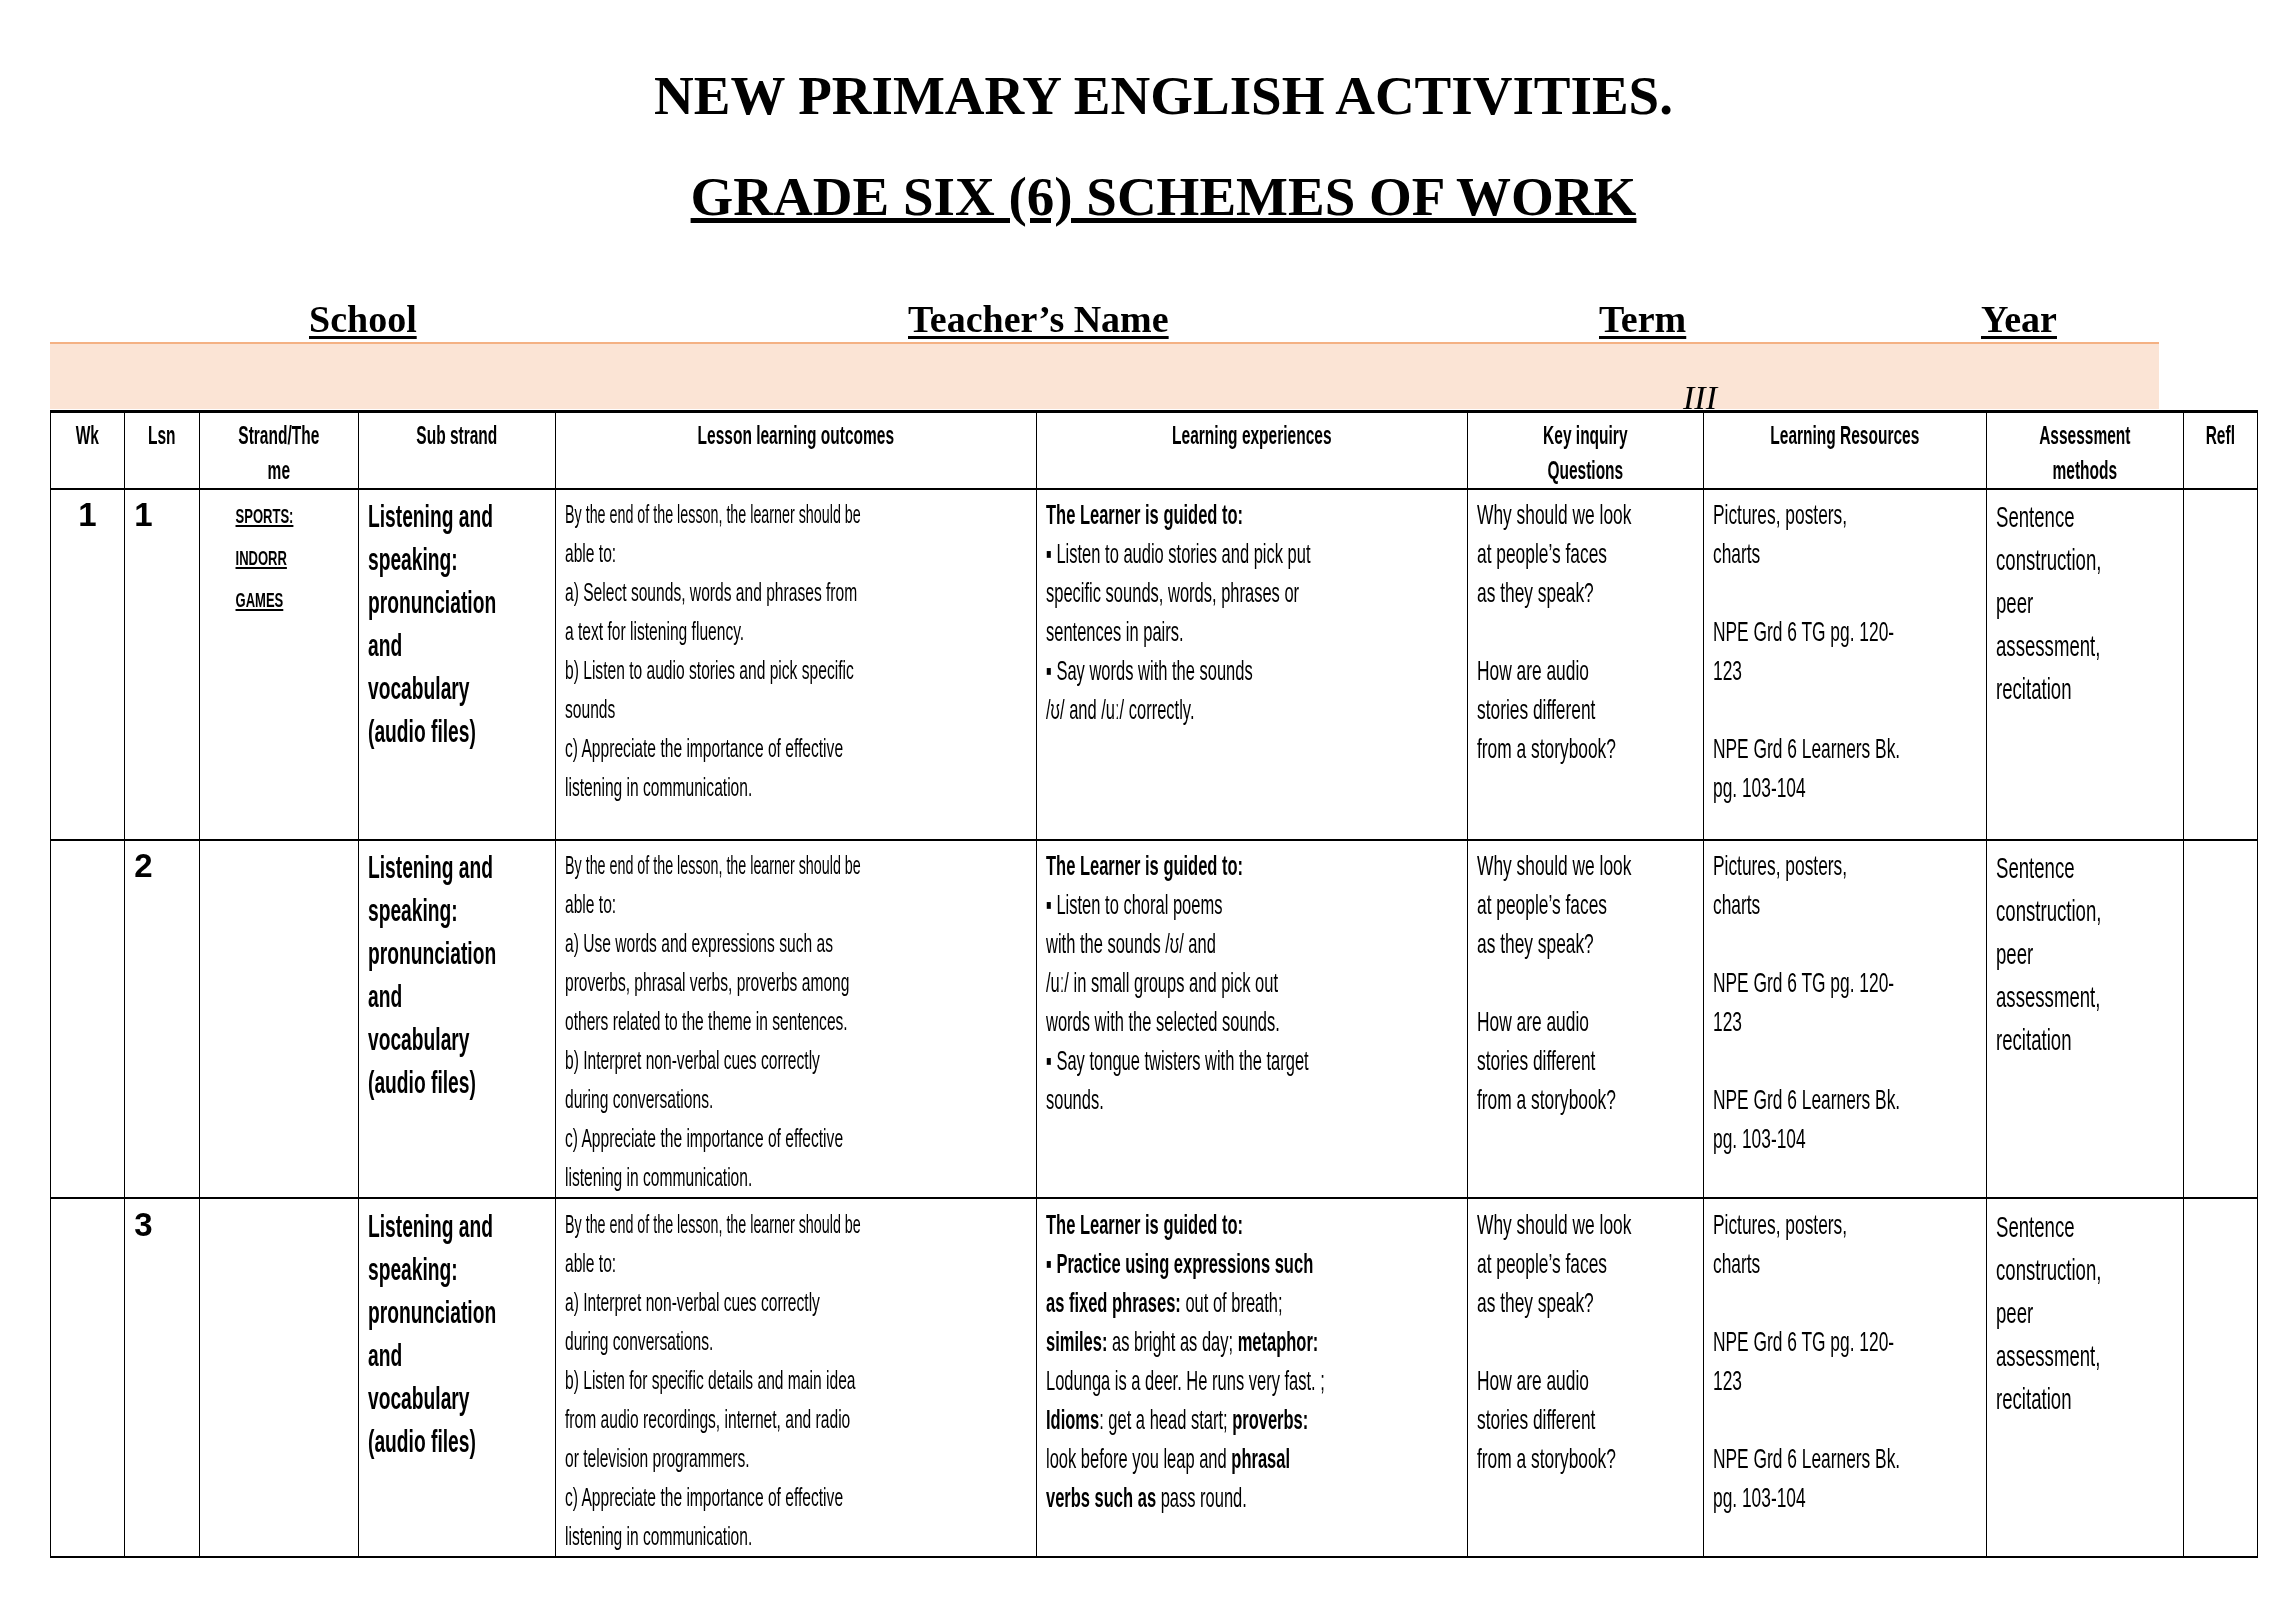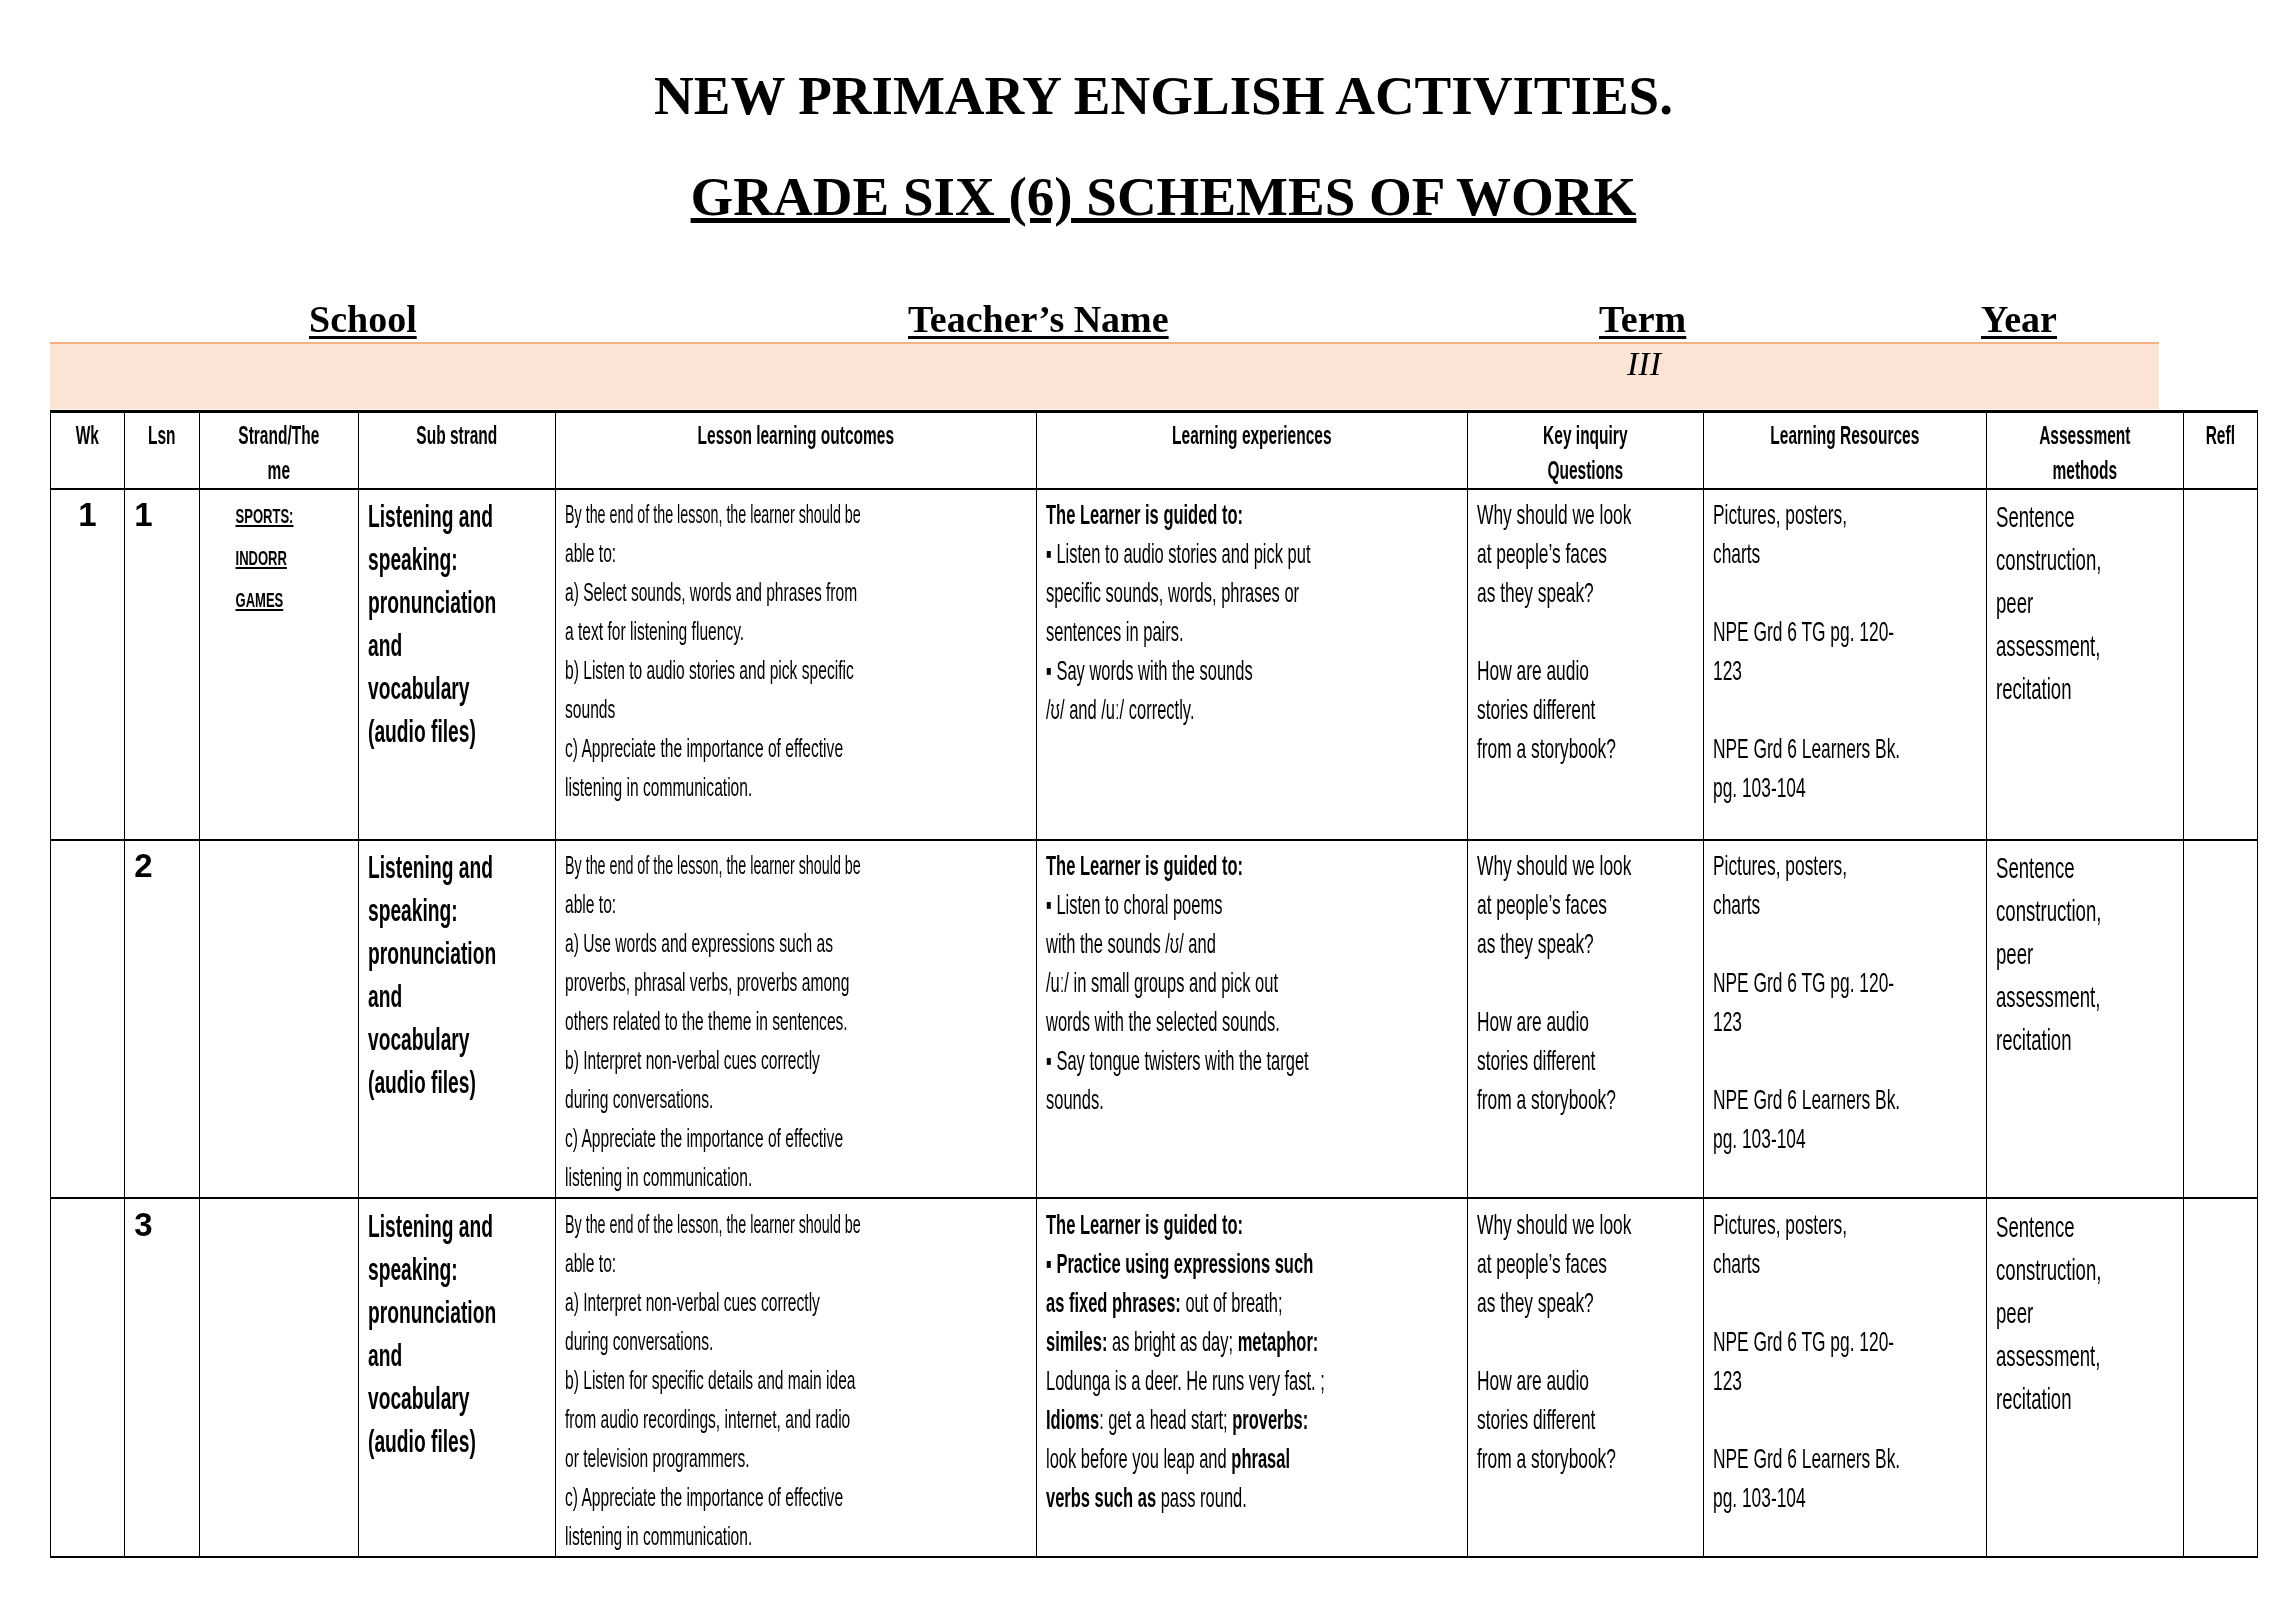--- a/index.html
+++ b/index.html
@@ -64,21 +64,21 @@
 
 <h1 class="title" id="title1">NEW PRIMARY ENGLISH ACTIVITIES.</h1>
 <h2 class="title" id="title2">GRADE SIX (6) SCHEMES OF WORK</h2>
 
 <div class="meta-label" style="left:309px;">School</div>
 <div class="meta-label" style="left:908px;">Teacher’s Name</div>
 <div class="meta-label" style="left:1599px;">Term</div>
 <div class="meta-label" style="left:1981px;">Year</div>
 
 <div class="band"></div>
-<div class="band-value" style="left:1627px;">III</div>
+<div class="band-value" style="left:1683px;margin-top:34px;">III</div>
 
 <table class="sow">
   <colgroup>
     <col style="width:74px">
       <col style="width:75px">
       <col style="width:159px">
       <col style="width:197px">
     <col style="width:481px">
       <col style="width:431px">
       <col style="width:236px">

